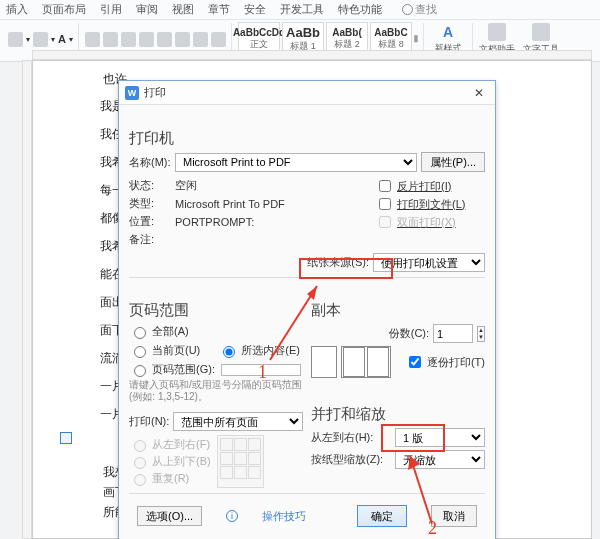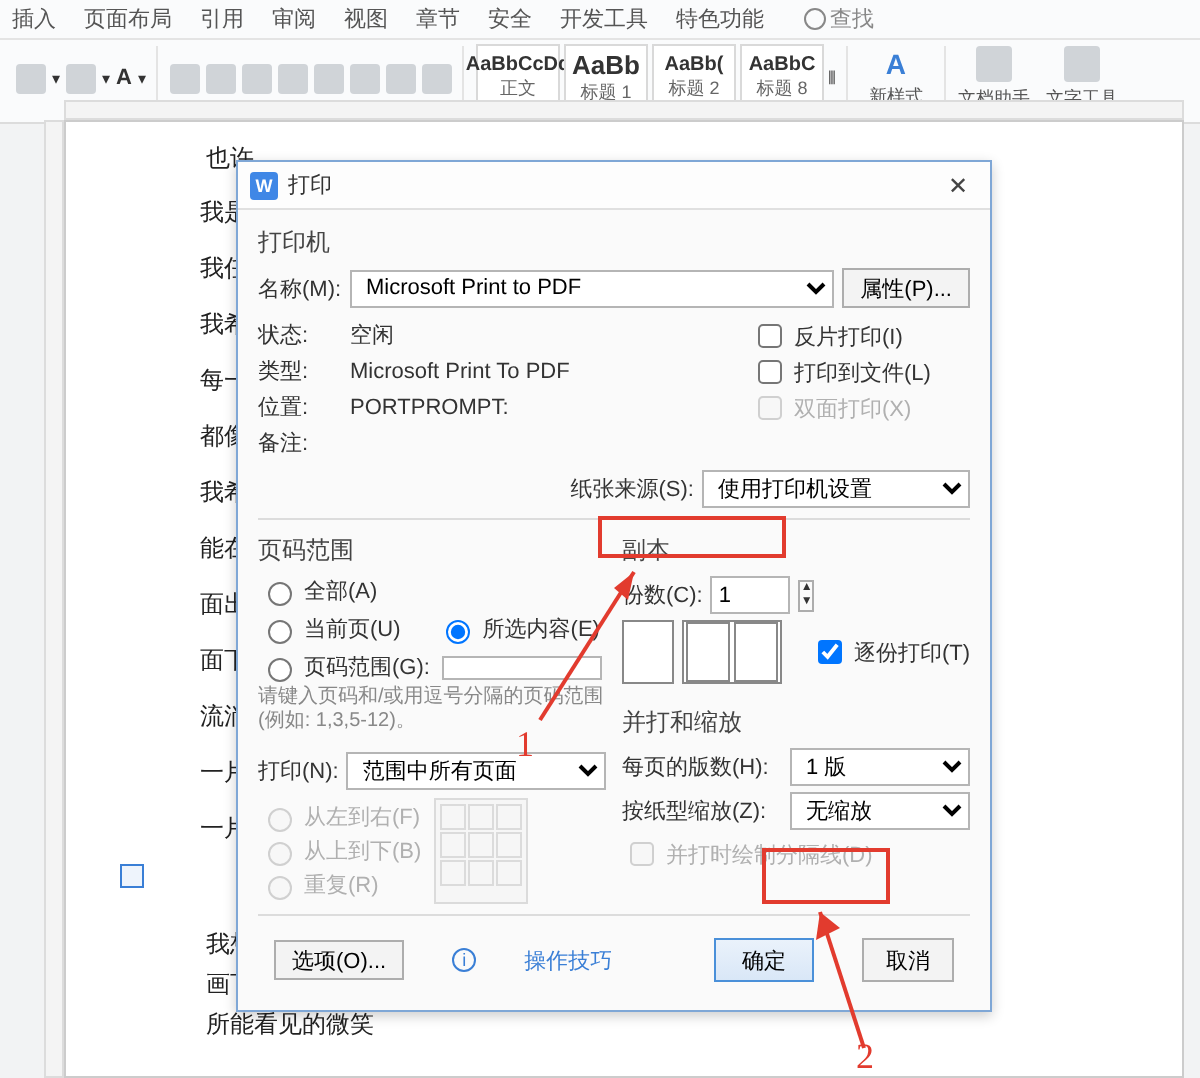--- a/index.html
+++ b/index.html
@@ -20,21 +20,21 @@
   .vruler { position:absolute; left:22px; top:60px; bottom:0; width:10px; background:#f4f4f4; border:1px solid #dcdcdc;}
   .gutter-icon { position:absolute; left:60px; top:432px; width:12px; height:12px; border:1px solid #3a7fd6; background:#eef4fc;}
   .doc-line { font-size:12px; color:#222; margin:3px 0;}
   
   .dialog { position:absolute; left:118px; top:80px; width:378px; background:#fafafa; border:1px solid #7fa7d6; box-shadow:0 2px 6px rgba(0,0,0,0.2); }
   .dlg-title { display:flex; align-items:center; justify-content:space-between; height:24px; padding:0 6px; background:#fdfdfd; border-bottom:1px solid #e0e0e0;}
   .dlg-title .ttl { display:flex; align-items:center; gap:5px; font-size:11px; color:#333;}
   .w-icon { width:14px; height:14px; background:#3f87e6; border-radius:2px; display:flex; align-items:center; justify-content:center; color:#fff; font-size:9px; font-weight:bold;}
   .close { width:20px; height:16px; display:flex; align-items:center; justify-content:center; font-size:12px; color:#444; cursor:pointer;}
   .dlg-body { padding:6px 10px 8px 10px; }
-  .sec-title { font-size:12px; color:#444; margin:2px 0 4px 0;}
+  .sec-title { font-size:15px; color:#444; margin:18px 0 4px 0;}
   .row { display:flex; align-items:center; gap:4px; margin:3px 0; font-size:11px; color:#333;}
   .lbl { width:42px; text-align:left;}
   .lbl2 { width:56px; }
   select, input[type=text] { height:19px; font-size:11px; border:1px solid #b5b5b5; background:#fff; padding:0 3px;}
   .long { flex:1; }
   .btn { height:20px; padding:0 8px; font-size:11px; border:1px solid #adadad; background:#f3f3f3; cursor:pointer;}
   .cb { display:flex; align-items:center; gap:3px; font-size:11px; color:#333;}
   .cb input { width:12px; height:12px;}
   .hr { border-top:1px solid #dcdcdc; margin:5px 0;}
   .cols { display:flex; gap:8px;}
@@ -183,38 +183,38 @@
             <span>Microsoft Print To PDF</span>
           </div>
         <div class="row">
             <span class="lbl">位置:</span>
             <span>PORTPROMPT:</span>
           </div>
         <div class="row">
             <span class="lbl">备注:</span>
           </div>
       </div>
-      <div style="width:110px; padding-top:2px;">
+      <div style="width:110px; padding-top:2px;text-decoration:underline;">
         <label class="cb">
             <input type="checkbox" style="">
             <span>反片打印(I)</span>
           </label>
         <label class="cb">
             <input type="checkbox" style="">
             <span>打印到文件(L)</span>
           </label>
         <label class="cb disabled">
             <input type="checkbox" disabled="" style="">
             <span>双面打印(X)</span>
           </label>
       </div>
     </div>
     <div class="row" style="justify-content:flex-end;">
       <span>纸张来源(S):</span>
-      <select style="width:134px;"><option>使用打印机设置</option></select>
+      <select style="width:112px;"><option>使用打印机设置</option></select>
     </div>
     <div class="hr"></div>
 
     <div class="cols">
 
       <div class="col">
         <div class="sec-title">页码范围</div>
         <label class="radio-row">
             <input type="radio" name="r" style="">
             <span>全部(A)</span>
@@ -264,21 +264,21 @@
               <div></div>
               <div></div>
               <div></div>
               <div></div>
             </div>
         </div>
       </div>
 
       <div class="col">
         <div class="sec-title">副本</div>
-        <div class="row" style="">
+        <div class="row" style="justify-content:flex-end;">
           <span>份数(C):</span>
           <input type="text" style="width: 40px;" value="1">
           <span style="display:flex;flex-direction:column;font-size:6px;line-height:7px;border:1px solid #adadad;">
               <span>▲</span>
               <span>▼</span>
             </span>
         </div>
         <div class="row">
           <span class="paper-box"></span>
           <span class="paper-box double">
@@ -286,31 +286,27 @@
               <span class="pg"></span>
             </span>
           <label class="cb" style="margin-left:auto;">
               <input type="checkbox" checked="" style="">
               <span>逐份打印(T)</span>
             </label>
         </div>
         <div style="height:6px;"></div>
         <div class="sec-title">并打和缩放</div>
         <div class="row">
-            <span class="lbl2" style="width:80px;">每页的版数(H):</span>
+            <span class="lbl2" style="width:80px;">从左到右(H):</span>
             <select style="flex:1;"><option>1 版</option></select>
           </div>
         <div class="row">
             <span class="lbl2" style="width:80px;">按纸型缩放(Z):</span>
             <select style="flex:1;"><option>无缩放</option></select>
           </div>
-        <label class="cb disabled">
-            <input type="checkbox" disabled="" style="">
-            <span>并打时绘制分隔线(D)</span>
-          </label>
       </div>
     </div>
 
     <div class="hr"></div>
     <div class="footer-row">
       <button class="btn">选项(O)...</button>
       <span style="width:12px;height:12px;border:1.5px solid #3a7fd6;border-radius:50%;display:flex;align-items:center;justify-content:center;color:#3a7fd6;font-size:9px;">i</span>
       <span class="link">操作技巧</span>
       <span class="spacer"></span>
       <button class="ok-btn">确定</button>

